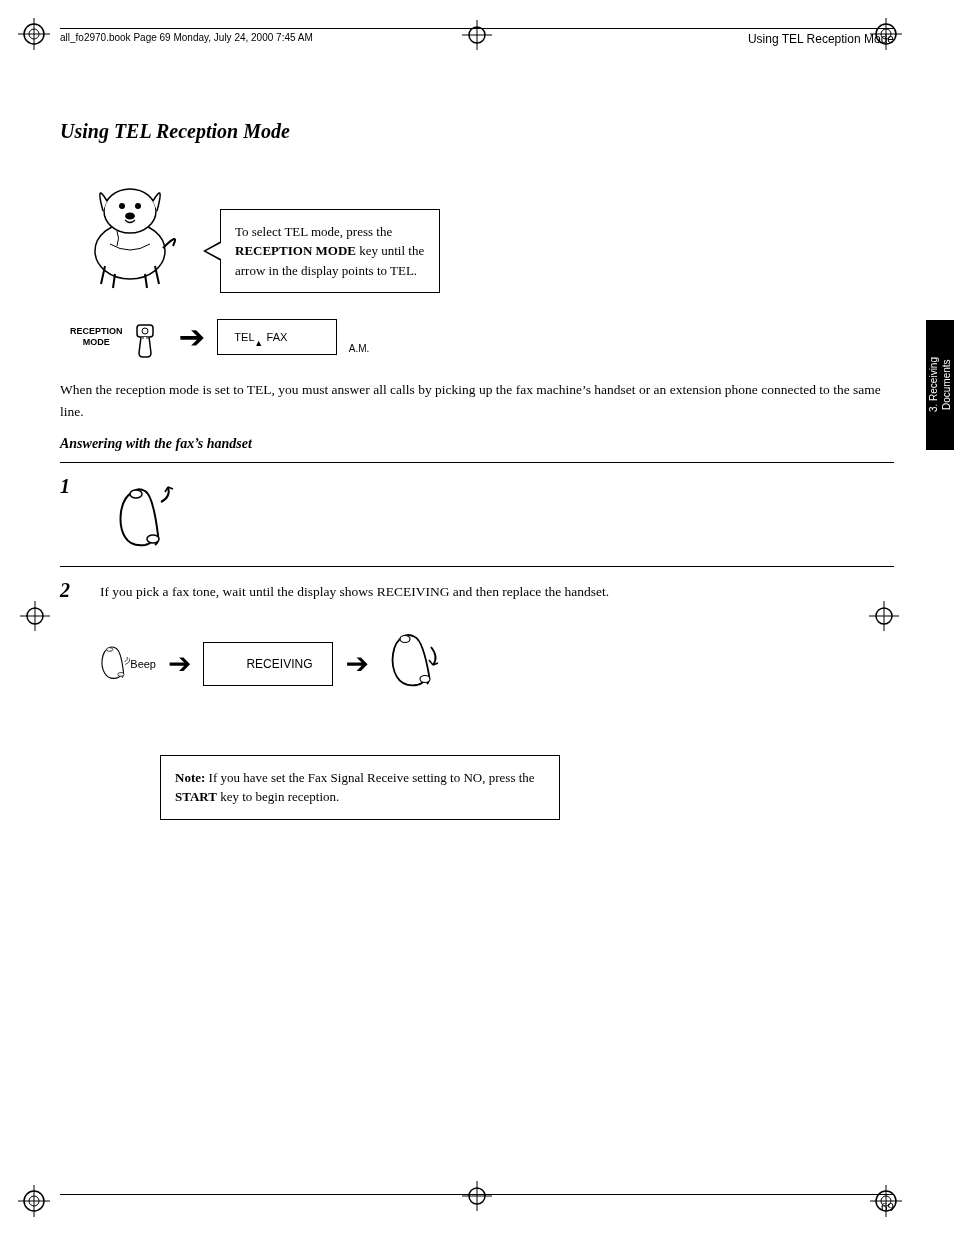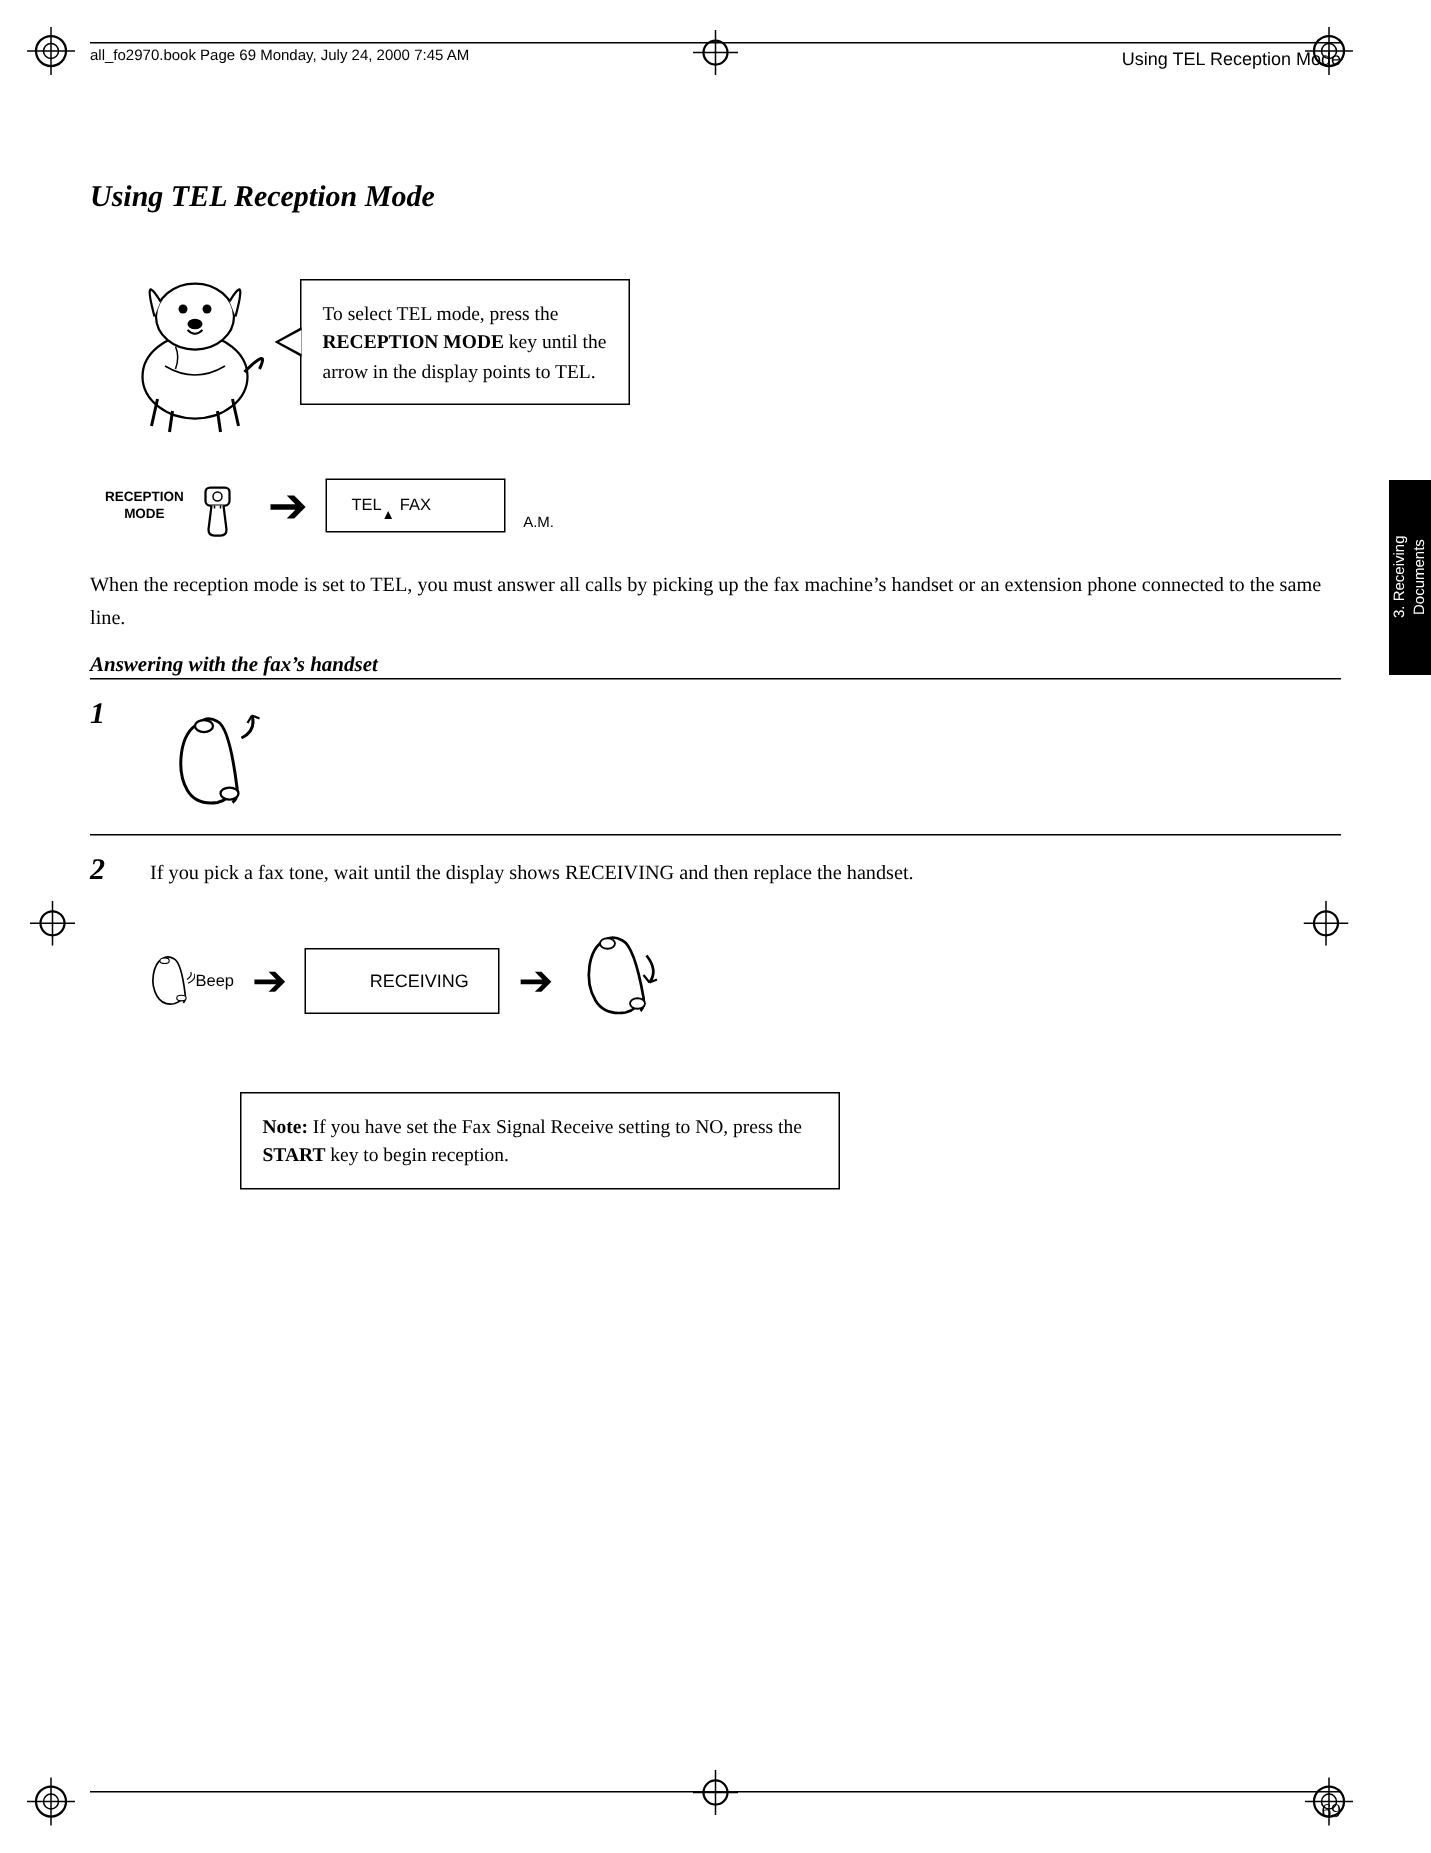--- a/index.html
+++ b/index.html
@@ -98,22 +98,23 @@
       font-size: 20px;
       font-style: italic;
       font-weight: bold;
       margin-top: 60px;
       margin-bottom: 20px;
     }
 
     
     .illustration-area {
       display: flex;
-      align-items: center;
+      align-items: flex-end;
       margin-bottom: 20px;
+      gap: 20px;
     }
 
     
     .dog-figure {
       width: 140px;
       height: 130px;
       flex-shrink: 0;
       display: flex;
       align-items: center;
       justify-content: center;
@@ -194,20 +195,21 @@
       font-size: 13.5px;
       line-height: 1.6;
       margin-bottom: 14px;
     }
 
     
     .sub-heading {
       font-size: 14px;
       font-style: italic;
       font-weight: bold;
+      margin-bottom: 10px;
     }
 
     
     .step-row {
       display: flex;
       align-items: flex-start;
       gap: 16px;
       margin-bottom: 0;
       padding: 14px 0;
     }
@@ -259,21 +261,21 @@
       text-align: right;
     }
     .handset-right {
       width: 60px;
     }
 
     
     .note-box {
       border: 1.5px solid #000;
       padding: 12px 14px;
-      margin-top: 10px;
+      margin-top: 28px;
       font-size: 13px;
       line-height: 1.5;
       max-width: 400px;
       margin-left: 100px;
     }
     .note-box strong {
       font-weight: bold;
     }
 
     

